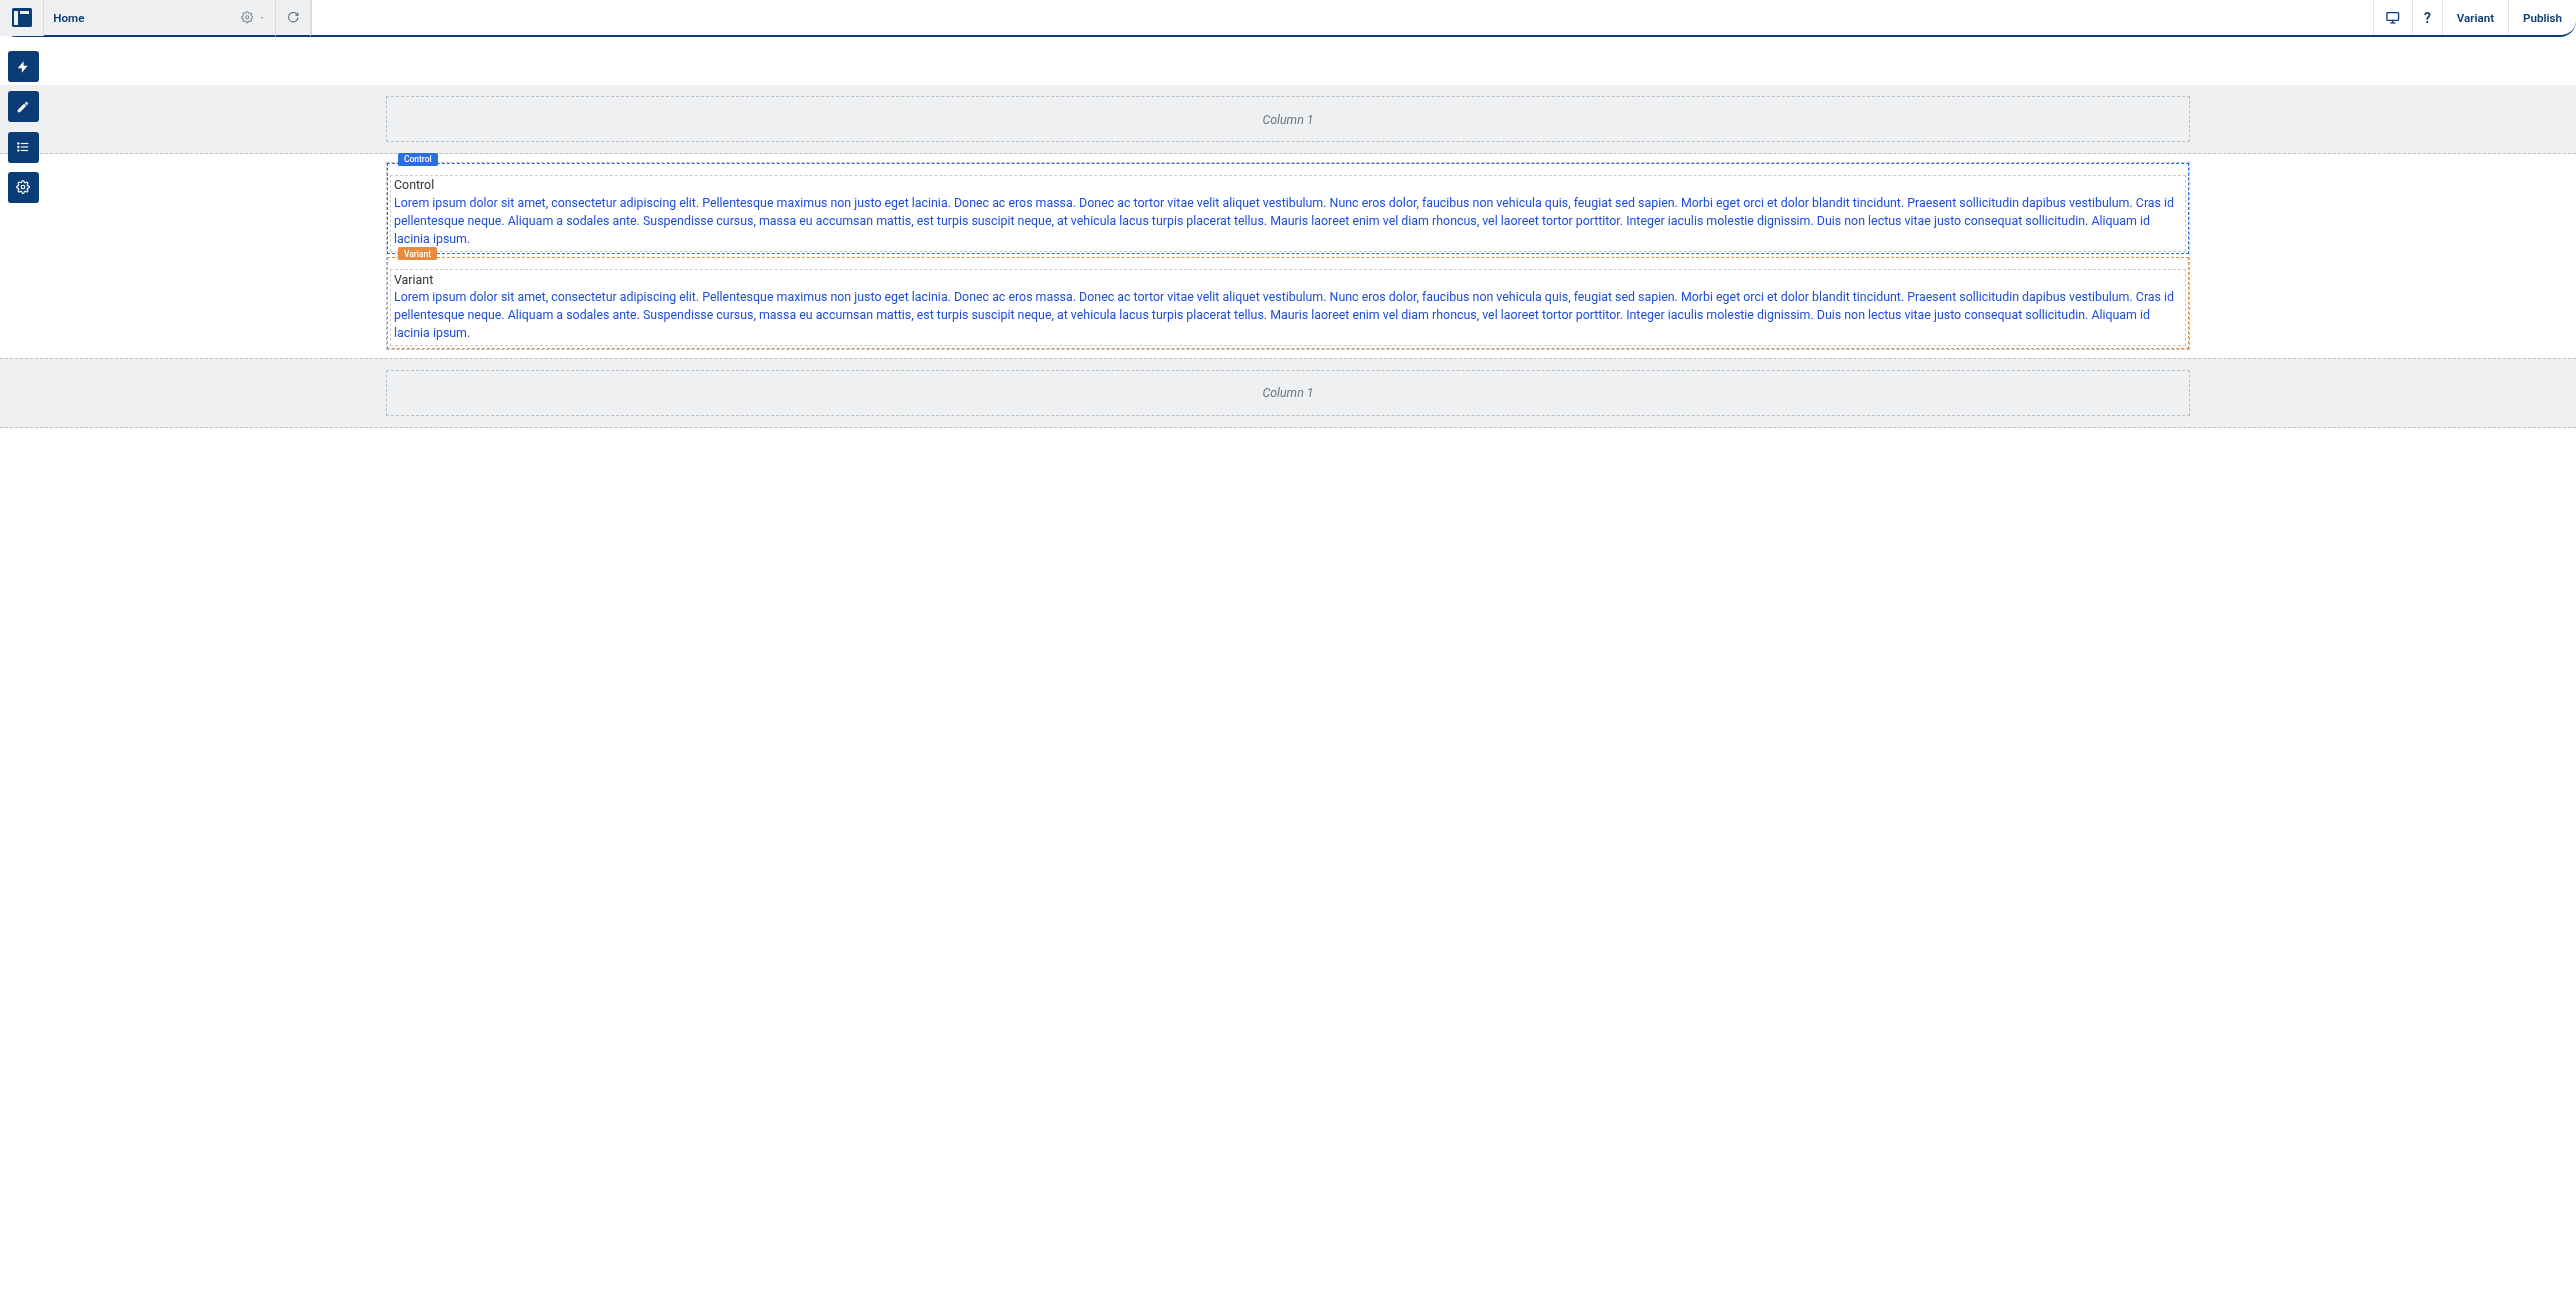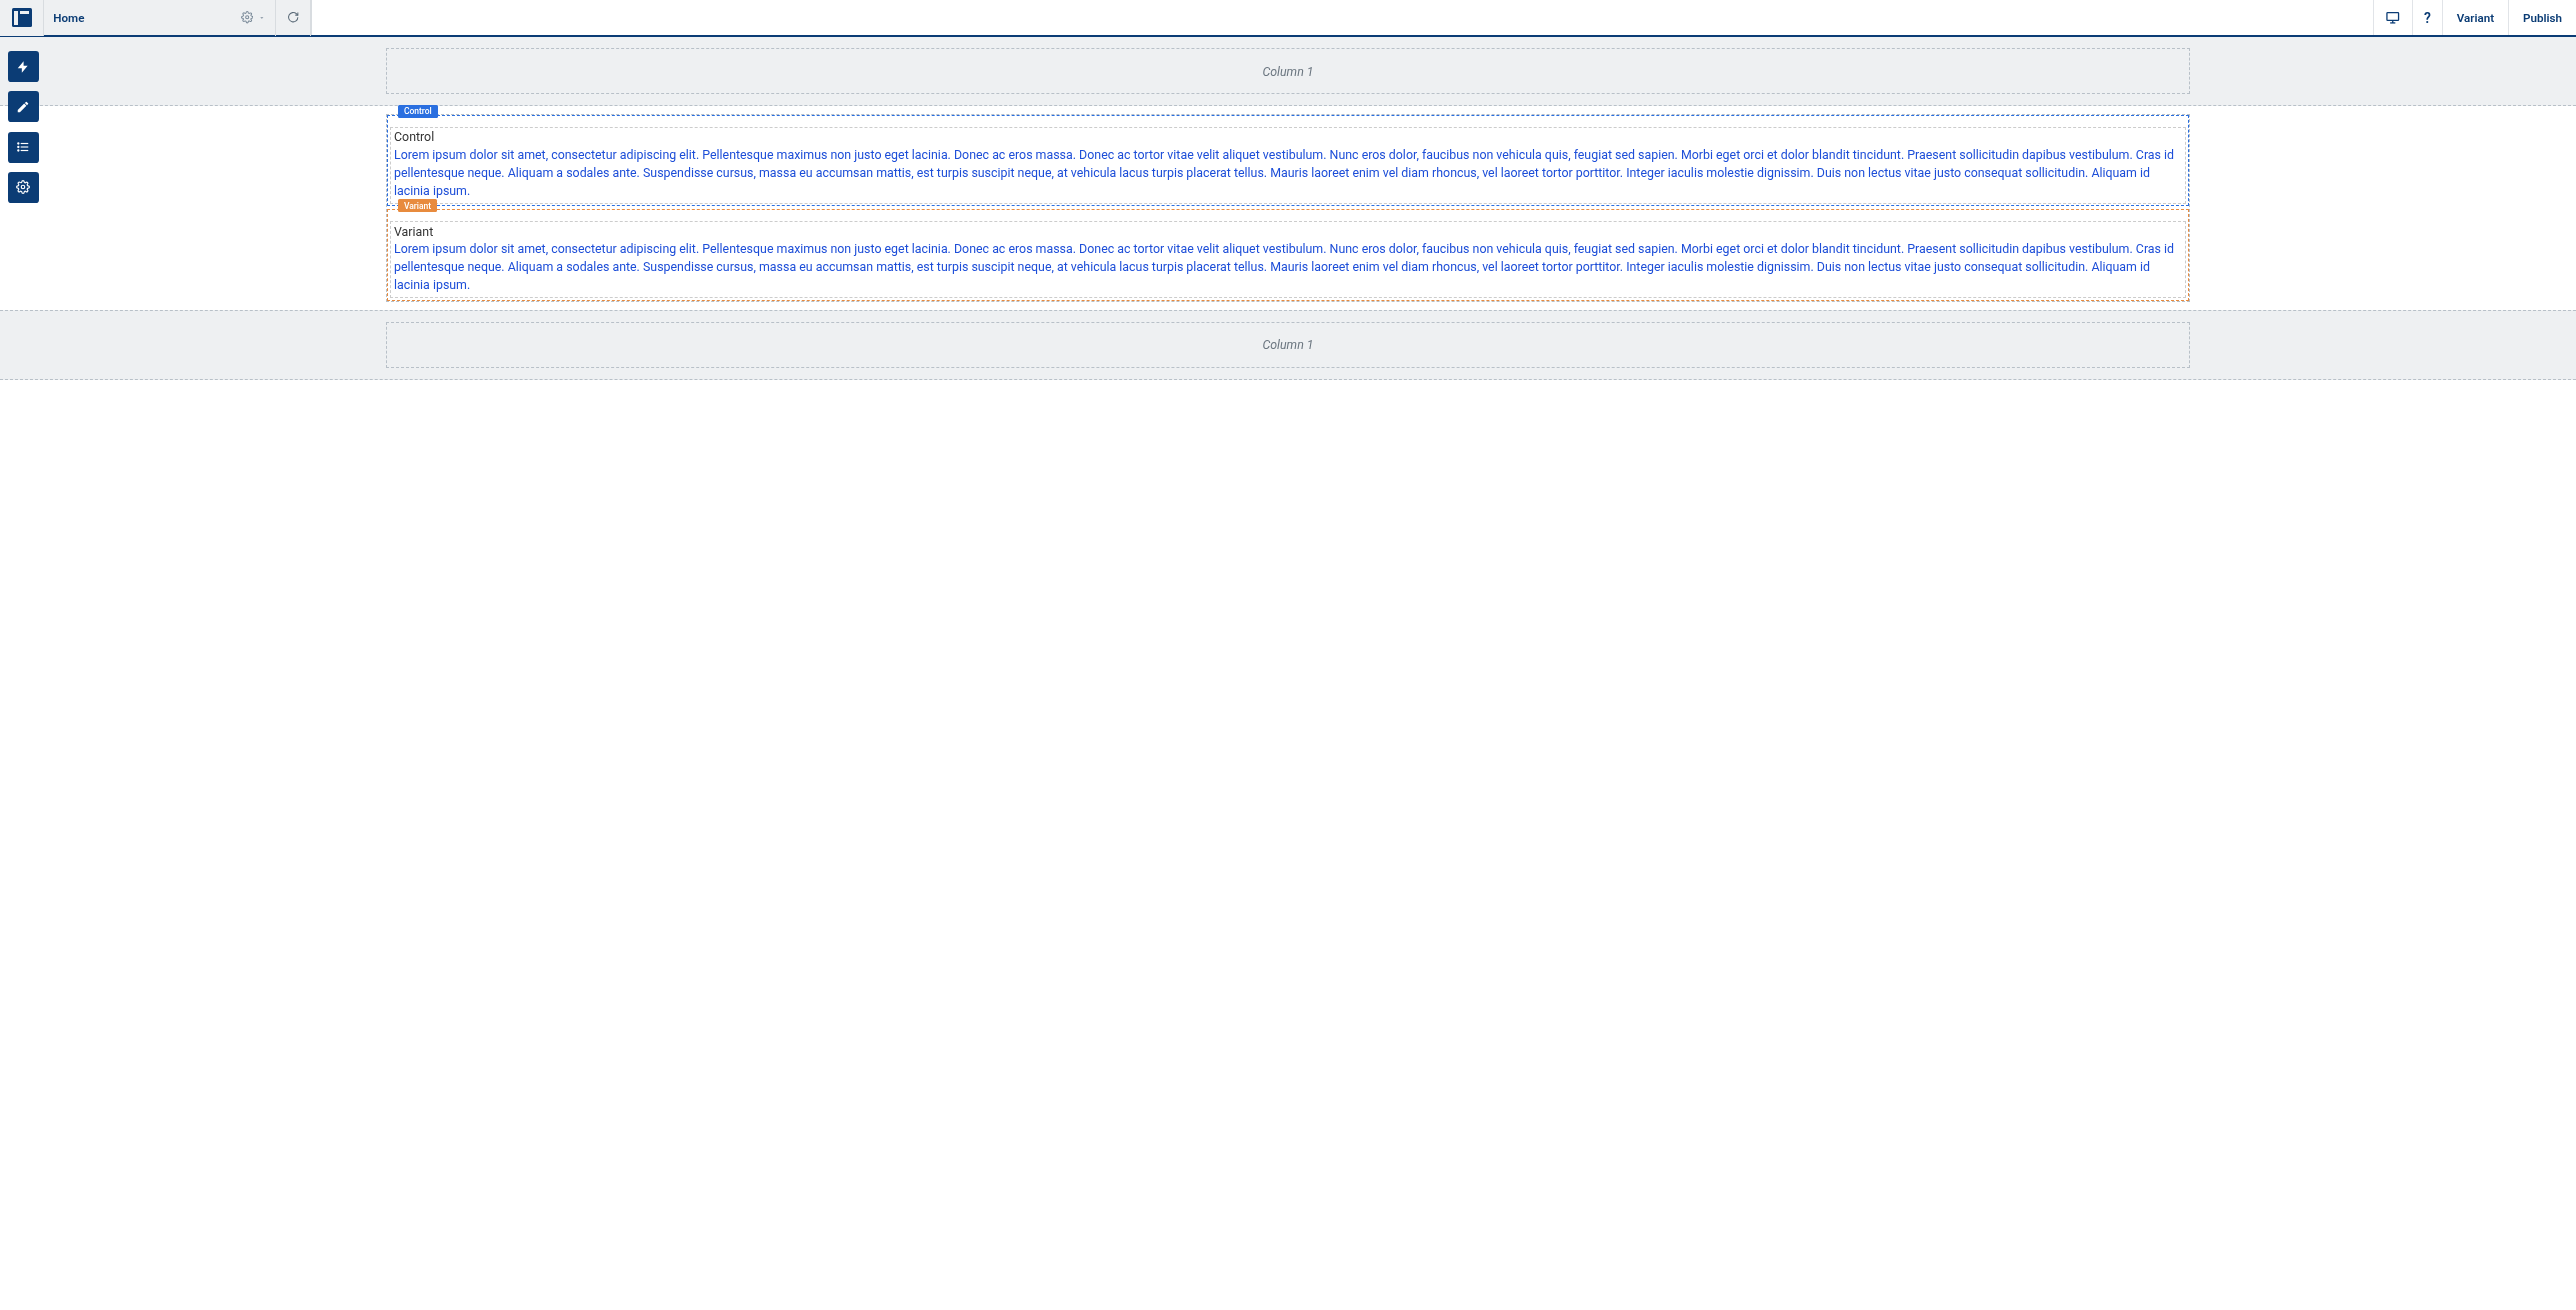--- a/index.html
+++ b/index.html
@@ -11,20 +11,21 @@
       font-family: -apple-system, BlinkMacSystemFont, "Segoe UI", Roboto, Helvetica, Arial, sans-serif;
       background: #fff;
       color: #333;
     }
     .topbar {
       display: flex;
       align-items: stretch;
       height: 37px;
       border-bottom: 2.3px solid #0b3c75;
       background: #fff;
+      border-radius: 16px;
     }
     .topbar-left {
       display: flex;
       align-items: center;
       background: #eef0f2;
       border-right: 0.8px solid #d8dce0;
       padding: 0;
     }
     .logo-cell {
       width: 43px;
@@ -134,20 +135,21 @@
       color: #fff;
       cursor: pointer;
     }
     .side-btn svg {
       width: 14px;
       height: 14px;
     }
 
     .canvas {
       padding: 0;
+      margin-top: 48px;
     }
     .top-drop-region, .bottom-drop-region {
       background: #eef0f2;
       padding: 11px 0;
       border-top: 0.8px dashed #b8c0c8;
       border-bottom: 0.8px dashed #b8c0c8;
     }
     .top-drop-region {
       border-top: none;
       margin-bottom: 7.7px;

